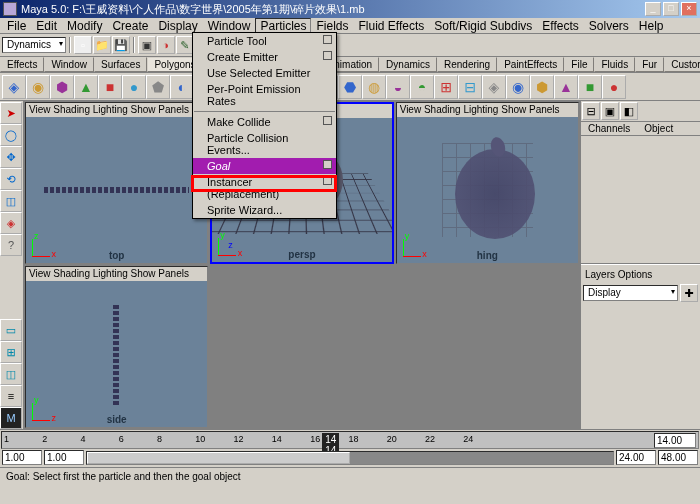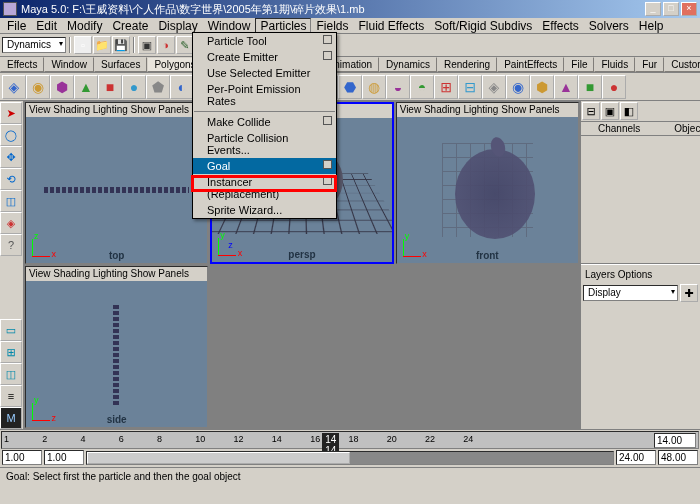--- a/index.html
+++ b/index.html
@@ -40,42 +40,42 @@
 .vp-label { position: absolute; bottom: 2px; left: 50%; transform: translateX(-50%); font-size: 10px; color: #223344; font-weight: bold; }
 .axis { position: absolute; bottom: 6px; left: 6px; width: 24px; height: 24px; }
 .axis .ay { position: absolute; bottom: 0; left: 0; width: 1px; height: 18px; background: #0f0; }
 .axis .ax { position: absolute; bottom: 0; left: 0; width: 18px; height: 1px; background: #f00; }
 .axis .ly { position: absolute; top: -2px; left: 2px; color: #0f0; font-size: 9px; }
 .axis .lx { position: absolute; bottom: -2px; right: 0; color: #f00; font-size: 9px; }
 .axis .lz { position: absolute; bottom: 6px; left: 10px; color: #00f; font-size: 9px; }
 
 .right-panel { width: 120px; background: #d4d0c8; border-left: 1px solid #808080; display: flex; flex-direction: column; }
 .panel-tabs { display: flex; font-size: 10px; border-bottom: 1px solid #808080; }
-.panel-tabs span { padding: 1px 17px; }
+.panel-tabs span { padding: 1px 7px; }
 .panel-body { flex: 1; background: #d4d0c8; padding: 4px; }
 .panel-sep { height: 2px; border-top: 1px solid #808080; border-bottom: 1px solid #fff; margin: 2px 0; }
 .layers-hdr { font-size: 10px; padding: 2px 4px; }
 .layers-ctrl { display: flex; align-items: center; gap: 2px; padding: 2px; }
 
 .timeline { background: #d4d0c8; border-top: 1px solid #808080; padding: 1px; }
 .tl-ruler { height: 18px; background: #c0c0c0; border: 1px inset #808080; position: relative; display: flex; align-items: center; }
 .tl-tick { position: absolute; font-size: 9px; top: 2px; }
 .tl-cur { position: absolute; background: #222; color: #fff; font-size: 10px; padding: 1px 3px; top: 1px; }
 .range-row { display: flex; align-items: flex-end; gap: 2px; padding: 1px; }
 .range-input { width: 40px; background: #fff; border: 1px inset #808080; padding: 1px 2px; font-size: 10px; }
 .range-bar { flex: 1; height: 14px; background: #888; border: 1px inset #808080; position: relative; }
 .range-thumb { position: absolute; height: 100%; background: #ccc; border: 1px outset #fff; }
 
 .statusbar { background: #d4d0c8; border-top: 1px solid #808080; padding: 3px 6px; font-size: 10px; height: 18px; }
 
 
 .popup-menu { position: absolute; top: 32px; left: 192px; width: 145px; background: #d4d0c8; border: 1px solid #000; box-shadow: 2px 2px 3px rgba(0,0,0,0.4); z-index: 100; }
 .popup-menu .mi { padding: 2px 18px 2px 14px; font-size: 11px; position: relative; }
 .popup-menu .mi.sep { border-bottom: 1px solid #808080; margin: 2px 1px; padding: 0; height: 1px; }
-.popup-menu .mi.hl { background: #0369a1; color: #fff; }
+.popup-menu .mi.hl { background: #a21caf; color: #fff; font-style: italic; }
 .popup-menu .mi .opt { position: absolute; right: 4px; top: 2px; width: 9px; height: 9px; border: 1px solid #555; background: #d4d0c8; }
 .highlight-box { position: absolute; border: 3px solid #ff0000; pointer-events: none; z-index: 101; }
 
 
 .grid { position: absolute; inset: 10px; background-image: linear-gradient(#556 1px, transparent 1px), linear-gradient(90deg, #556 1px, transparent 1px); background-size: 14px 14px; opacity: 0.5; }
 .persp-grid { position: absolute; left: 5%; right: 5%; top: 20%; bottom: 10%; transform: perspective(200px) rotateX(55deg); background-image: linear-gradient(#334 1px, transparent 1px), linear-gradient(90deg, #334 1px, transparent 1px); background-size: 14px 14px; }
 .blob { position: absolute; background: #556; border-radius: 50%; }
 .particle-row { position: absolute; height: 6px; background: repeating-linear-gradient(90deg, #335 0 4px, transparent 4px 6px); }
 
 </style>
@@ -224,21 +224,21 @@
       <div class="vp-canvas">
         <div class="grid" style="left:25%;right:25%;top:18%;bottom:18%"></div>
         <div class="blob" style="width:80px;height:90px;left:32%;top:22%;background:radial-gradient(#446,#557);opacity:.9"></div>
         <div class="blob" style="width:14px;height:20px;left:52%;top:14%;background:#557;transform:rotate(-15deg)"></div>
         <div class="axis">
             <div class="ay"></div>
             <div class="ax"></div>
             <span class="ly">y</span>
             <span class="lx">x</span>
           </div>
-        <div class="vp-label">front</div>
+        <div class="vp-label">hing</div>
       </div>
     </div>
     <div class="vp">
       <div class="vp-menu">View  Shading  Lighting  Show  Panels</div>
       <div class="vp-canvas">
         <div class="particle-row" style="top:15%;left:48%;width:6px;height:70%;background:repeating-linear-gradient(0deg,#335 0 4px,transparent 4px 6px)"></div>
         <div class="axis">
             <div class="ay"></div>
             <div class="ax"></div>
             <span class="ly">y</span>

